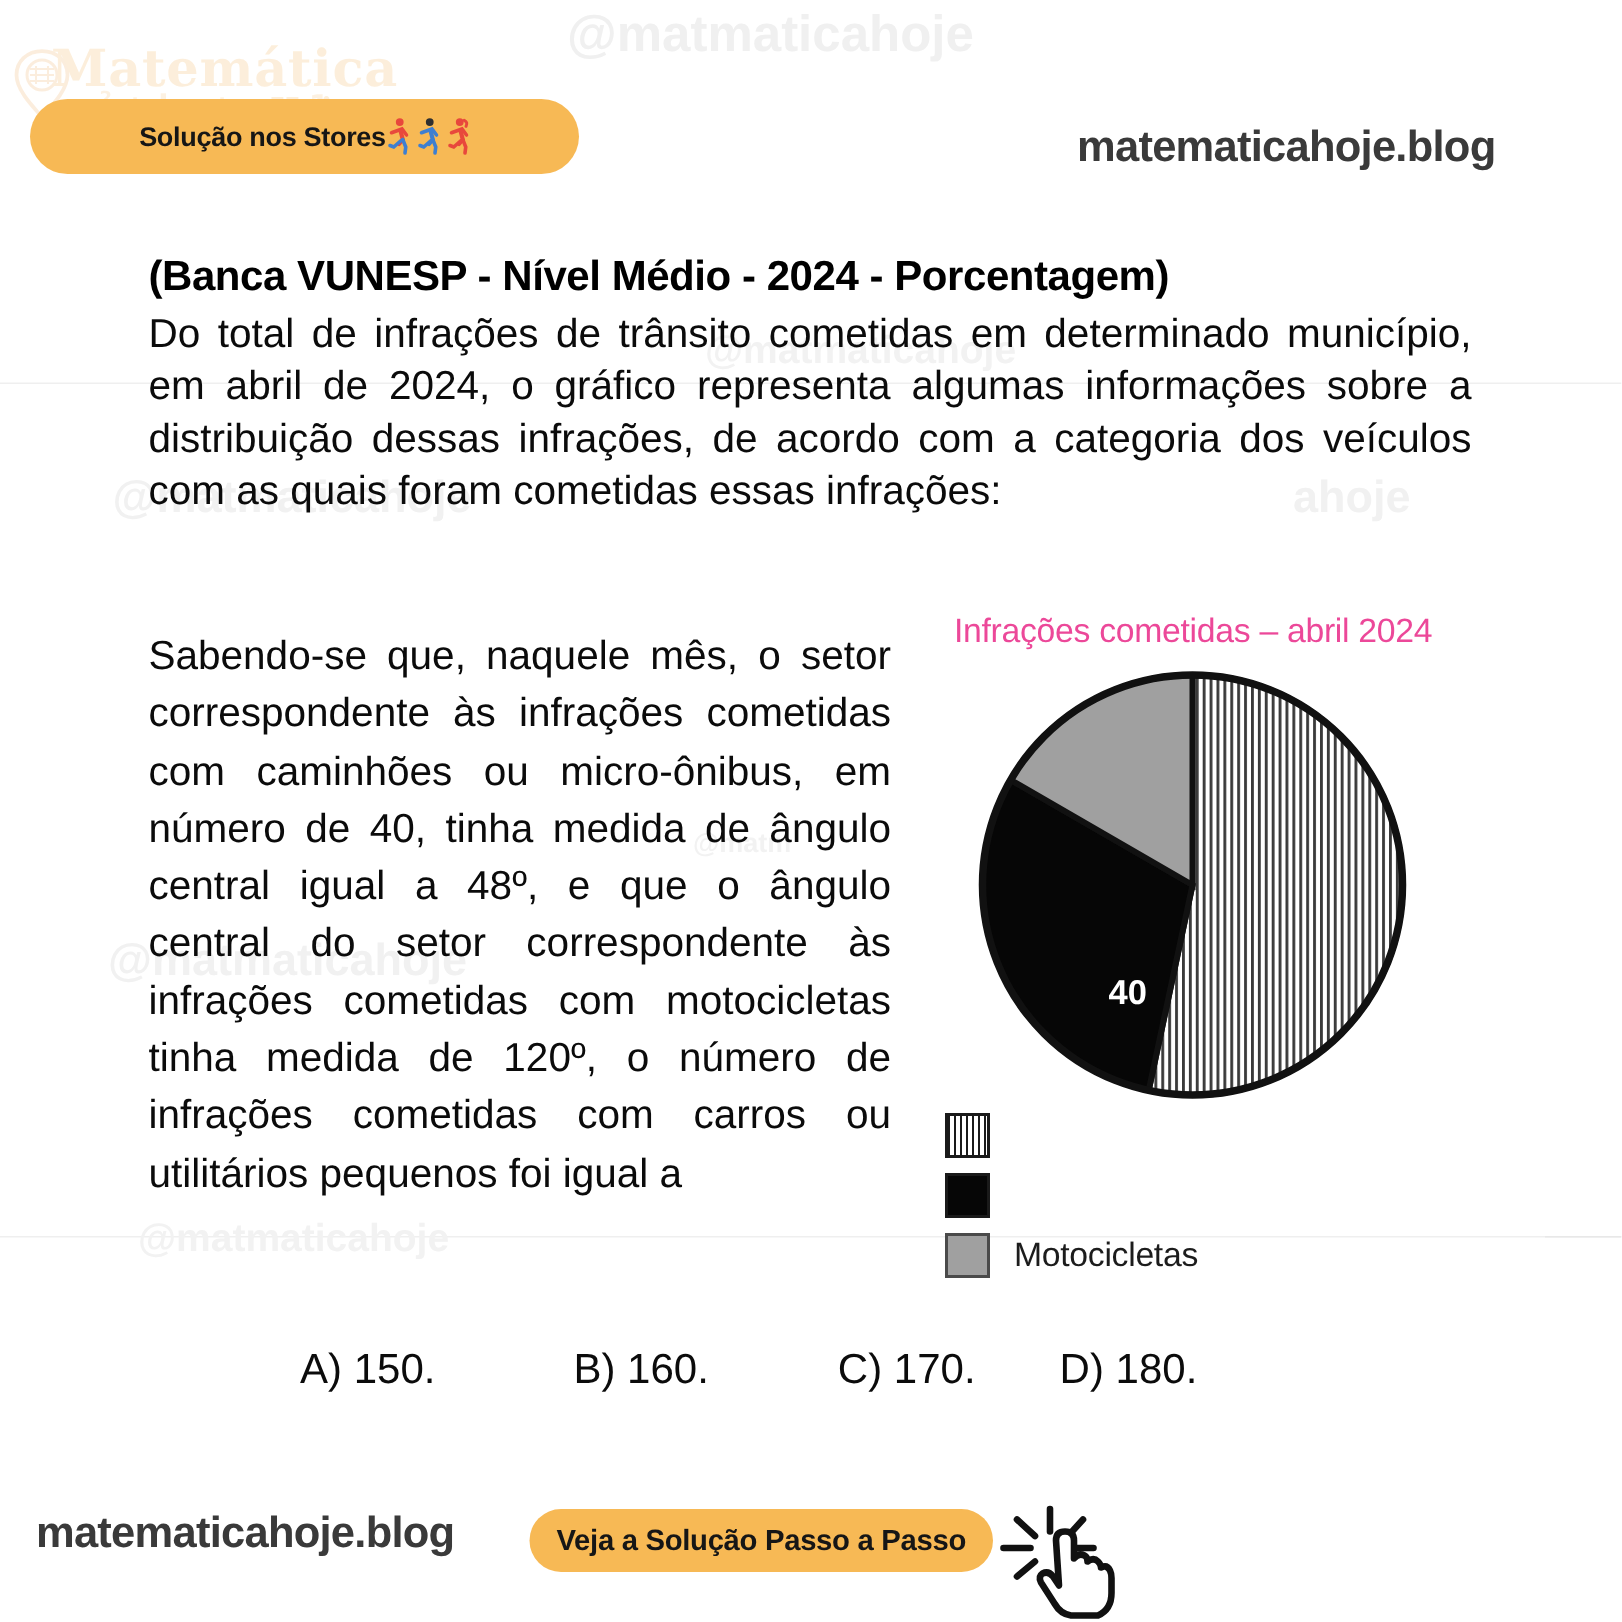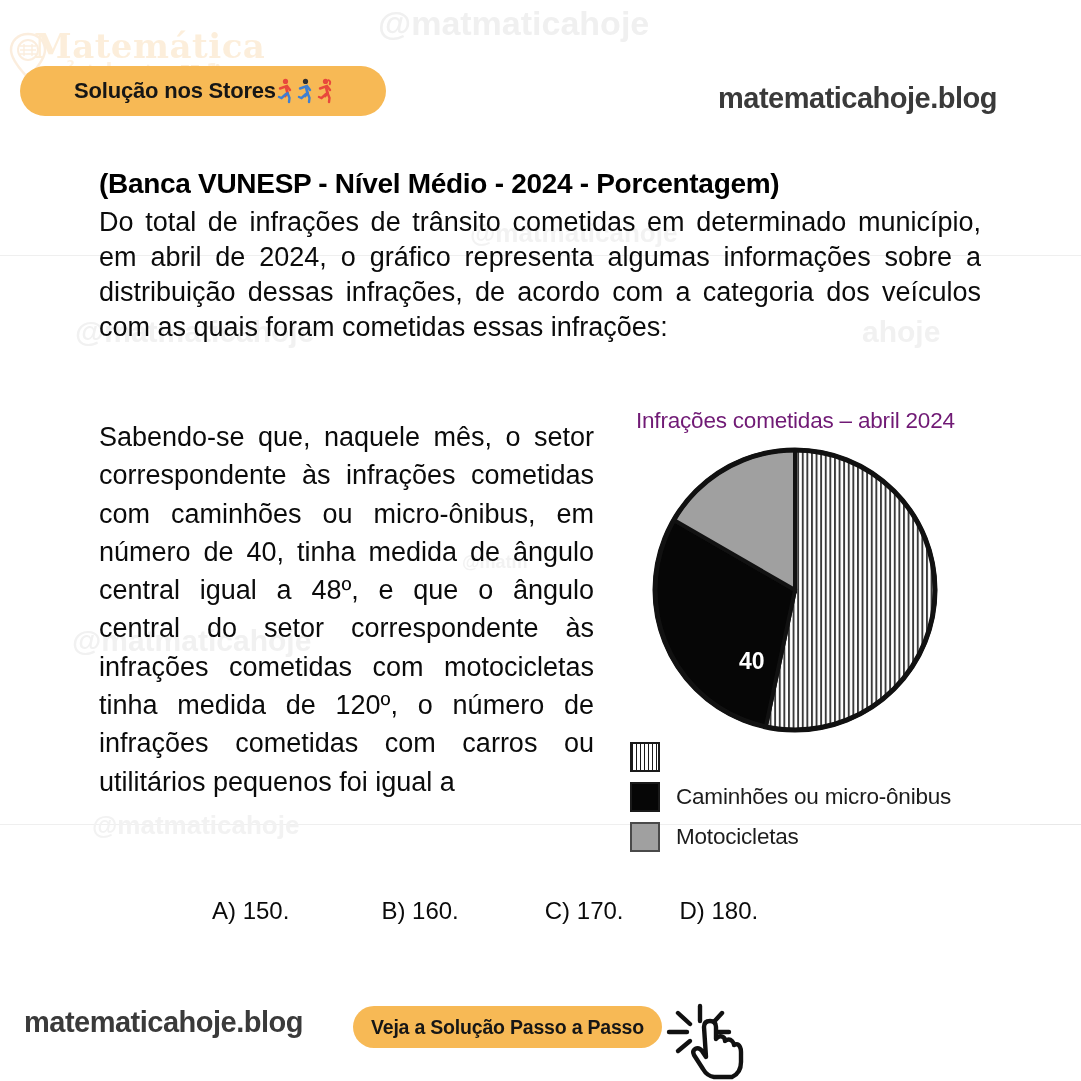--- a/index.html
+++ b/index.html
@@ -58,21 +58,21 @@
   .wm.w7{left:92px;top:810px;font-size:26px;color:#f2f2f2;}
 
   
   .pill-top{
     position:absolute;left:20px;top:66px;
     width:366px;height:50px;
     background:#f7b955;border-radius:26px;
     display:flex;align-items:center;justify-content:center;
   }
   .pill-top .label{
-    font-size:22px;font-weight:bold;color:#161616;
+    font-size:18px;font-weight:bold;color:#161616;
     font-family:"Liberation Sans", sans-serif;
     letter-spacing:-.2px;
   }
   .runners{display:inline-flex;align-items:center;margin-left:1px;gap:5px;}
   .runner{width:15px;height:26px;}
 
   
   .site-top{
     position:absolute;right:84px;top:82px;
     font-size:29px;font-weight:bold;color:#3a3a3a;
@@ -99,21 +99,21 @@
     position:absolute;left:99px;top:418px;width:495px;
     font-size:27px;color:#0b0b0b;line-height:38.3px;
     text-align:justify;text-justify:inter-word;
     font-family:"Liberation Sans", sans-serif;
   }
 
   
   .figure{position:absolute;left:620px;top:403px;width:400px;height:455px;}
   .fig-title{
     position:absolute;left:16px;top:5px;
-    font-size:22.5px;color:#701a75;white-space:nowrap;
+    font-size:22.5px;color:#ec4899;white-space:nowrap;
     font-family:"Liberation Sans", sans-serif;
     letter-spacing:-.2px;
   }
   .pie-wrap{position:absolute;left:30px;top:42px;width:290px;height:290px;}
 
   .legend{position:absolute;left:10px;top:334px;width:390px;}
   .legend-row{display:flex;align-items:center;height:40px;}
   .swatch{
     width:30px;height:30px;box-sizing:border-box;
     border:2px solid #1a1a1a;flex:0 0 auto;margin-right:16px;
@@ -125,24 +125,23 @@
   .swatch.black{background:#060606;}
   .swatch.gray{background:#a0a0a0;border-color:#4a4a4a;}
   .legend-label{
     font-size:22.5px;color:#1c1c1c;white-space:nowrap;
     font-family:"Liberation Sans", sans-serif;letter-spacing:-.2px;
   }
 
   
   .options{
     position:absolute;left:200px;top:897px;width:700px;
-    font-size:24px;color:#0b0b0b;
+    font-size:28px;color:#0b0b0b;
     font-family:"Liberation Sans", sans-serif;
     display:flex;
-    margin-left:12px;
   }
   .opt{white-space:nowrap;}
   .opt.a{margin-right:92px;}
   .opt.b{margin-right:86px;}
   .opt.c{margin-right:56px;}
 
   
   .site-bottom{
     position:absolute;left:24px;top:1006px;
     font-size:29px;font-weight:bold;color:#3a3a3a;
@@ -248,21 +247,20 @@
         <text x="89" y="224" fill="#ffffff" font-size="23" font-weight="bold" font-family="Liberation Sans, sans-serif">40</text>
       </svg>
     </div>
 
     <div class="legend">
       <div class="legend-row">
         <span class="swatch striped"></span>
       </div>
       <div class="legend-row">
         <span class="swatch black"></span>
-        <span class="legend-label">Caminhões ou micro-ônibus</span>
       </div>
       <div class="legend-row">
         <span class="swatch gray"></span>
         <span class="legend-label">Motocicletas</span>
       </div>
     </div>
   </div>
 
   <div class="options">
     <span class="opt a">

